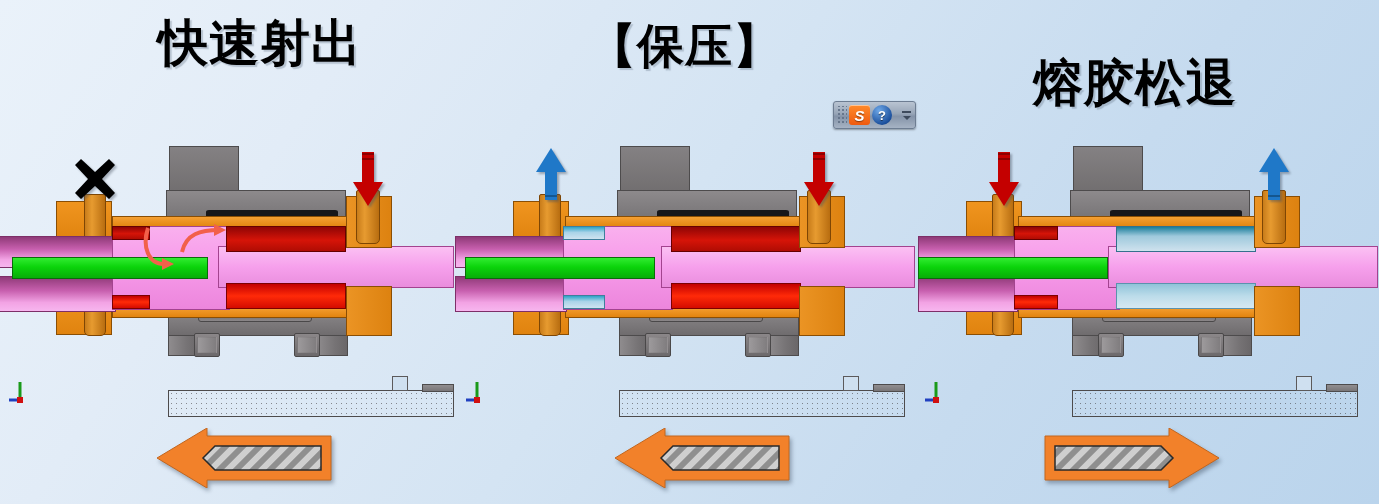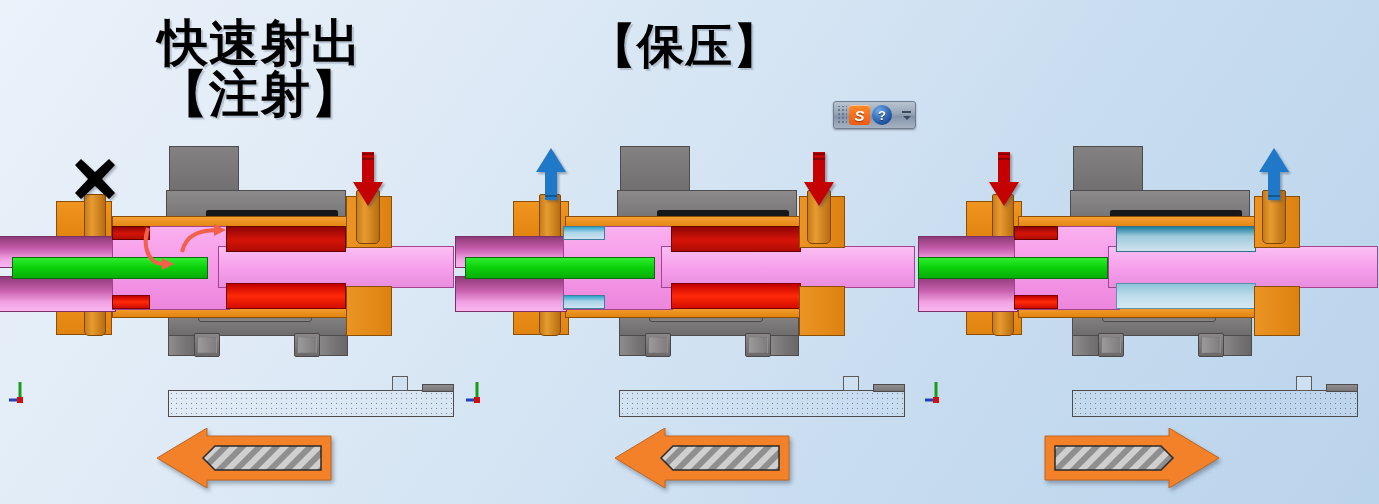--- a/index.html
+++ b/index.html
@@ -134,24 +134,26 @@
   .motion svg { width:100%; height:100%;
     filter:drop-shadow(2px 3px 2px rgba(60,75,95,.45)); }
 </style>
 </head>
 <body>
 
 <div class="slide">
 
   <div class="title" id="title-1">
     <span class="ln">快速射出</span>
-    <span class="ln">【注射】</span>
   </div>
   <div class="title" id="title-2">
     <span class="ln">【保压】</span>
+  </div>
+  <div class="title" id="title-3">
+    <span class="ln">熔胶松退</span>
   </div>
 
   <div id="ime-toolbar">
     <div class="ime-grip"></div>
     <div class="ime-s">S</div>
     <div class="ime-help">?</div>
     <div class="ime-ctrls">
       <div class="ime-min"></div>
       <div class="ime-drop"></div>
     </div>

